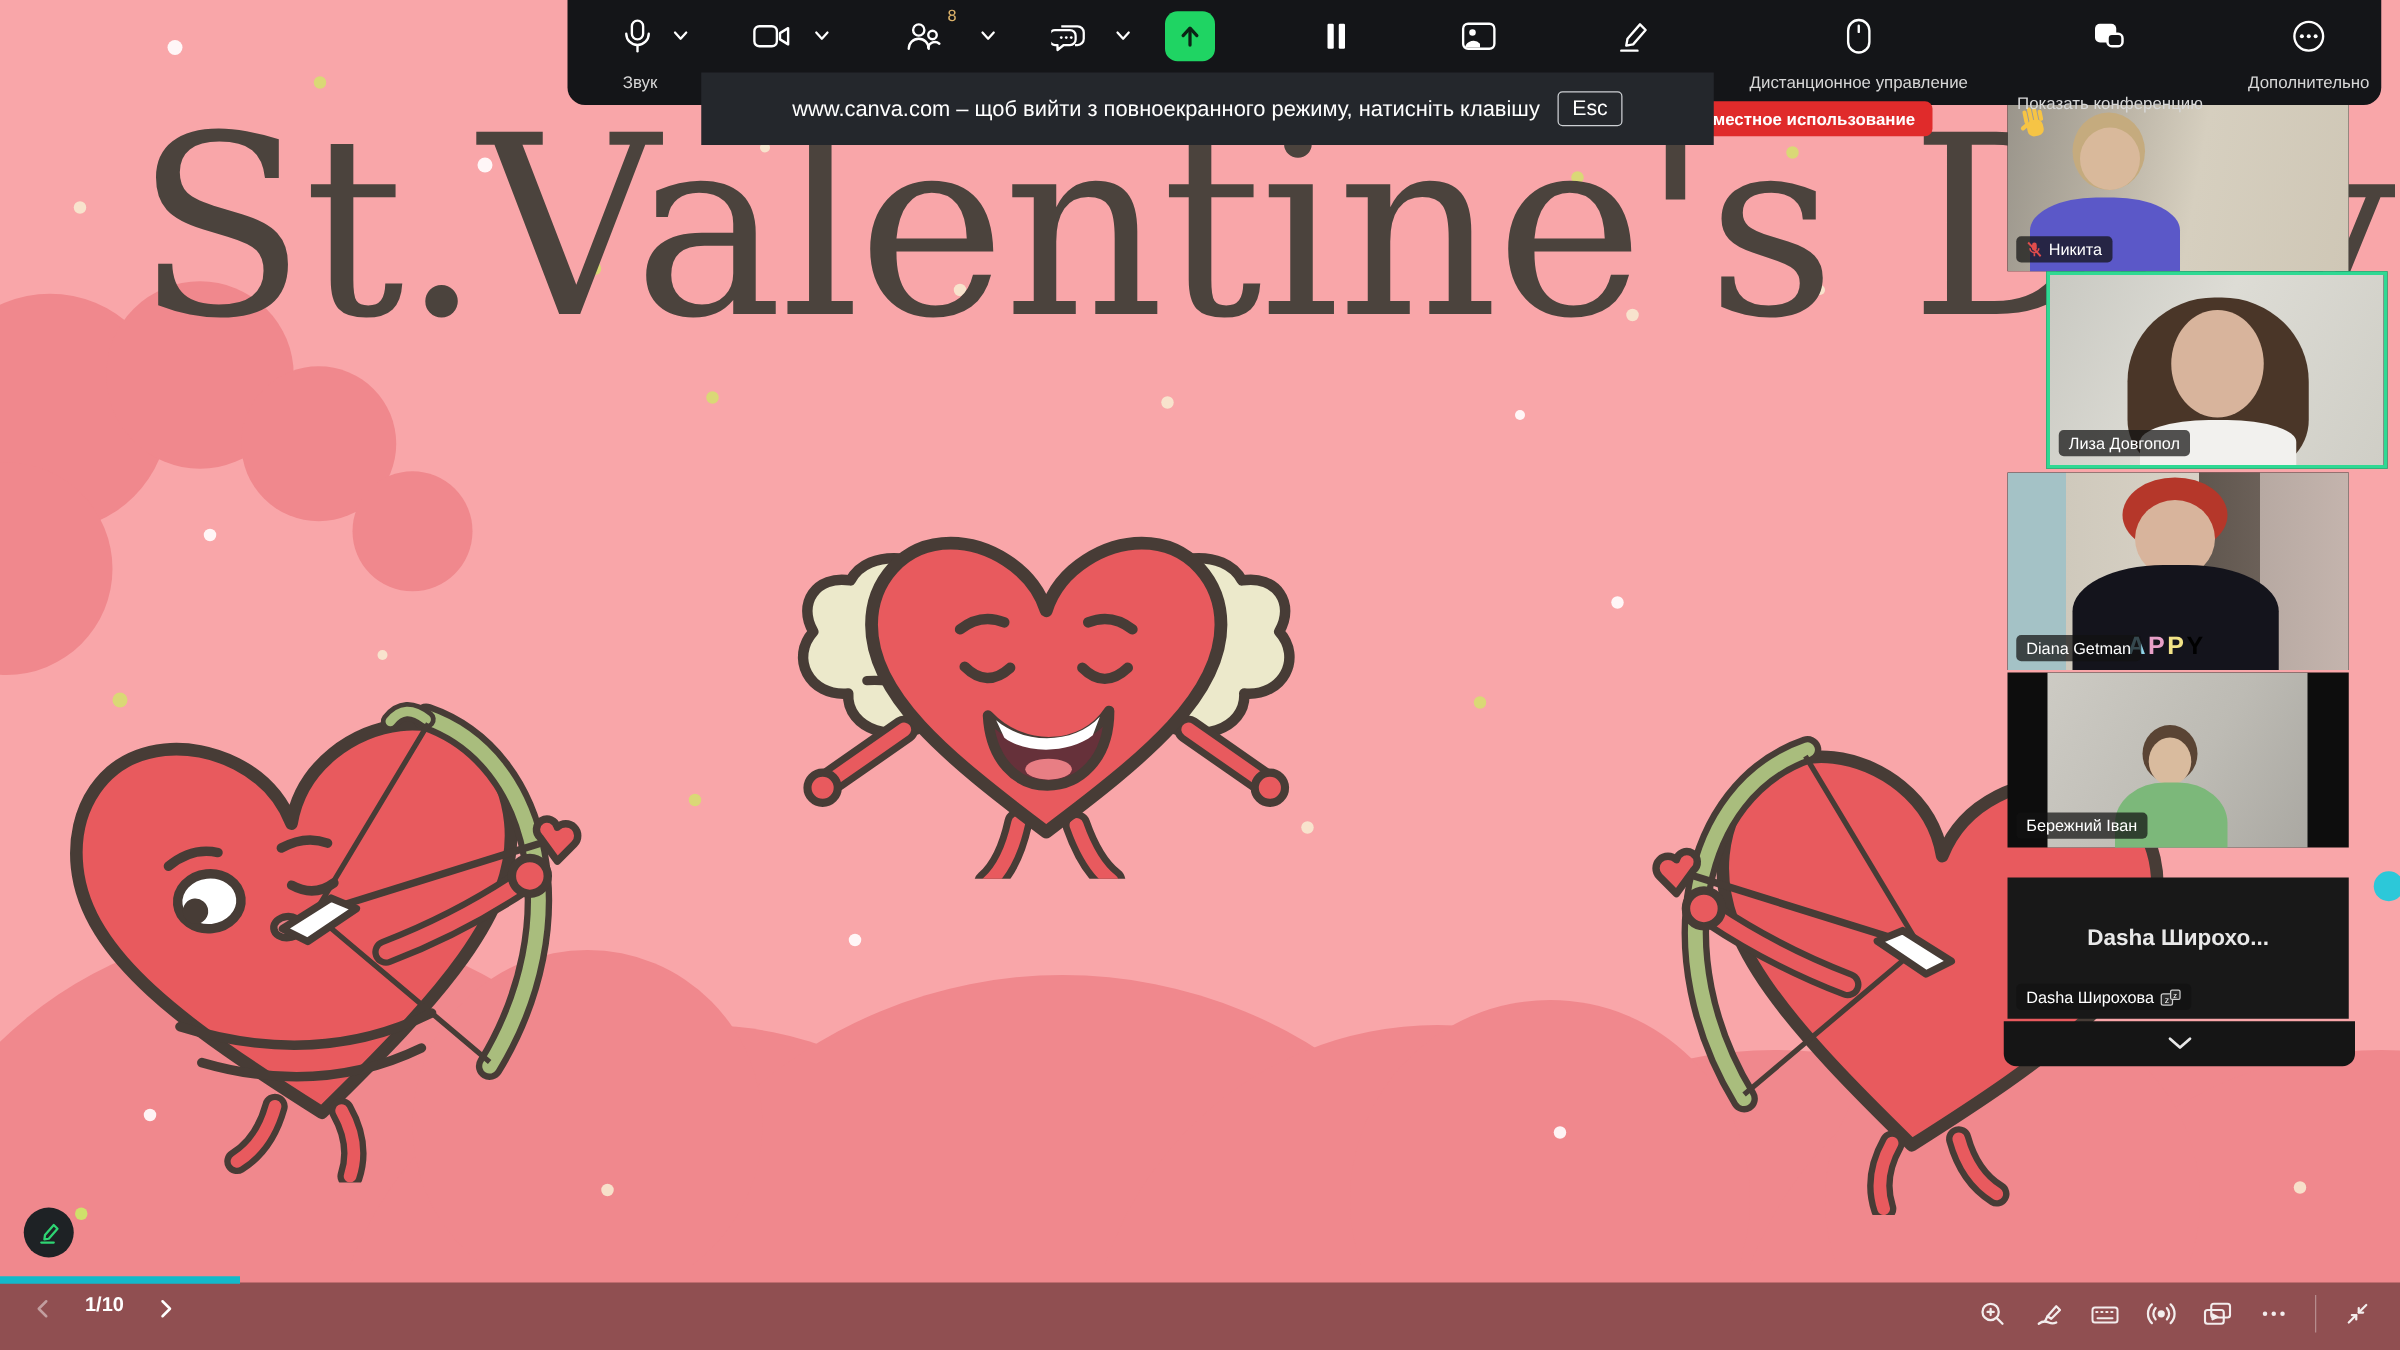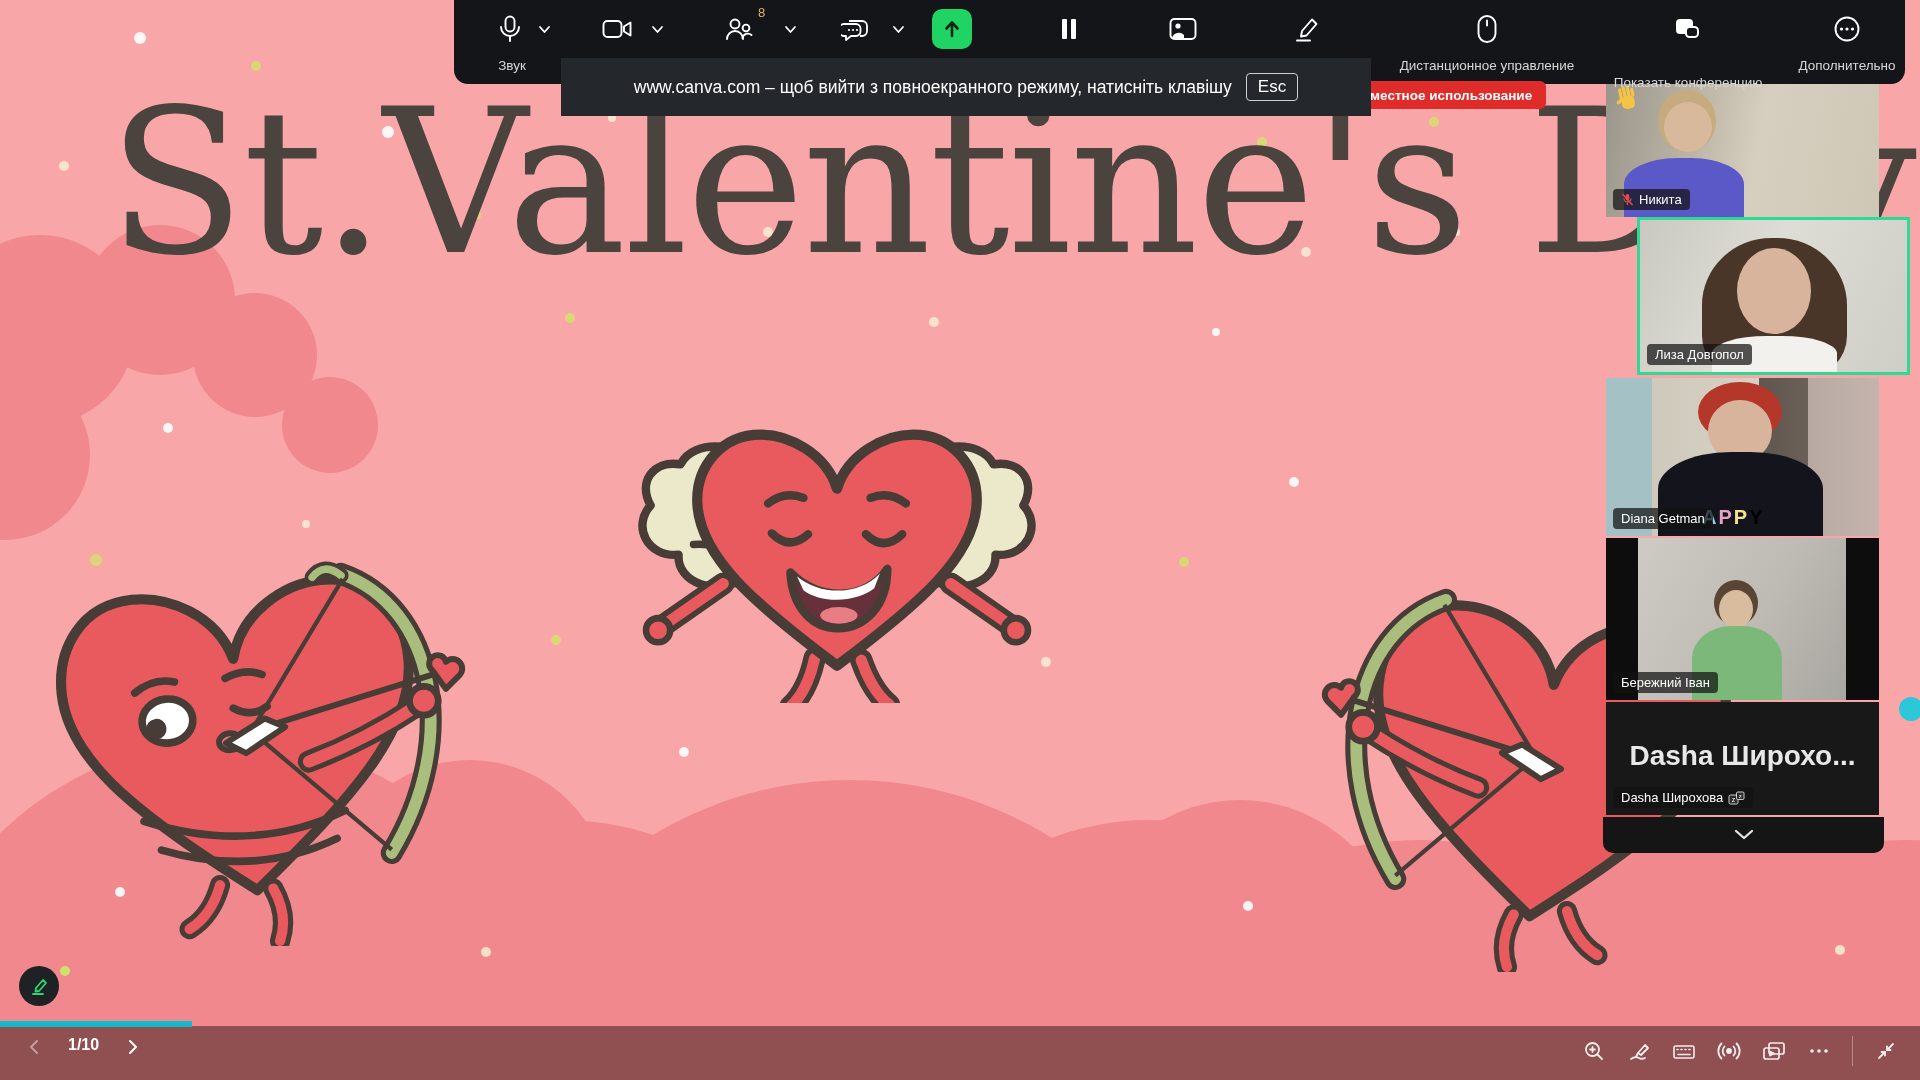--- a/index.html
+++ b/index.html
@@ -354,32 +354,32 @@
       <div class="pers-head" style="left:92px;top:4px;width:84px;height:60px;background:#b5372a;"></div>
       <div class="pers-head" style="left:102px;top:22px;width:64px;height:62px;background:#d8b49c;"></div>
       <div class="pers-body" style="left:52px;top:74px;width:165px;height:84px;background:#14141c;"></div>
       <div class="abs" style="left:96px;top:128px;font-weight:bold;font-size:20px;letter-spacing:2px;"><span style="color:#8fd4e8">A</span><span style="color:#e8a0c8">P</span><span style="color:#f2e387">P</span><span style="color:#eef
  0f2">Y</span></div>
       <div class="name-pill">
         <span>Diana Getman</span>
       </div>
     </div>
 
-    <div class="tile" style="top:458px;height:162px;background:#0d0d0d;">
+    <div class="tile" style="top:458px;height:140px;background:#0d0d0d;">
       <div class="abs" style="left:32px;top:0;width:208px;height:162px;background:linear-gradient(120deg,#cdcbc4 0%,#bdbbb4 55%,#a8a6a0 100%);"></div>
       <div class="pers-head" style="left:108px;top:42px;width:44px;height:46px;background:#5a4434;"></div>
       <div class="pers-head" style="left:113px;top:52px;width:34px;height:38px;background:#d9bb9e;"></div>
       <div class="pers-body" style="left:86px;top:88px;width:90px;height:74px;background:#7cb87a;"></div>
       <div class="name-pill">
         <span>Бережний Іван</span>
       </div>
     </div>
 
     <div class="tile" style="top:622px;height:113px;background:#181818;">
-      <div class="abs" style="left:0;right:0;top:38px;text-align:center;color:#e8e8e8;font-weight:bold;font-size:28px;">Dasha  Широхо...</div>
+      <div class="abs" style="left:0;right:0;top:38px;text-align:center;color:#e8e8e8;font-weight:bold;font-size:18px;">Dasha  Широхо...</div>
       <div class="name-pill">
         <span>Dasha Широхова</span>
         <svg width="17" height="14" viewBox="0 0 17 14">
           <rect x="1" y="4" width="9" height="9" rx="1.5" fill="#2b2b2b" stroke="#cfcfcf" stroke-width="1"></rect>
           <text x="5.5" y="11" font-size="7" fill="#fff" text-anchor="middle" font-family="Liberation Sans, sans-serif">z</text>
           <rect x="8.5" y="1" width="7.5" height="7.5" rx="1.2" fill="#2b2b2b" stroke="#cfcfcf" stroke-width="1"></rect>
           <text x="12.2" y="7" font-size="6" fill="#fff" text-anchor="middle" font-family="Liberation Sans, sans-serif">z</text>
         </svg>
       </div>
     </div>

